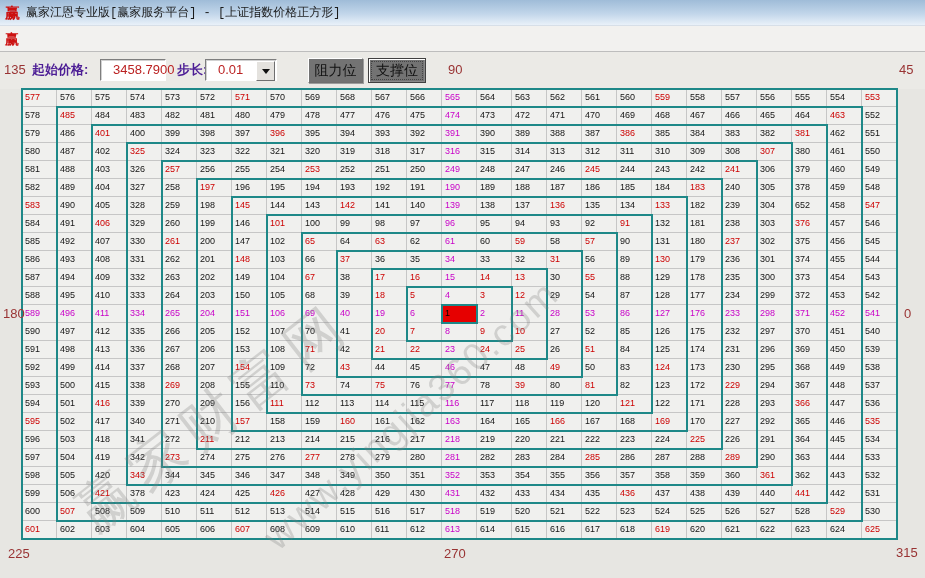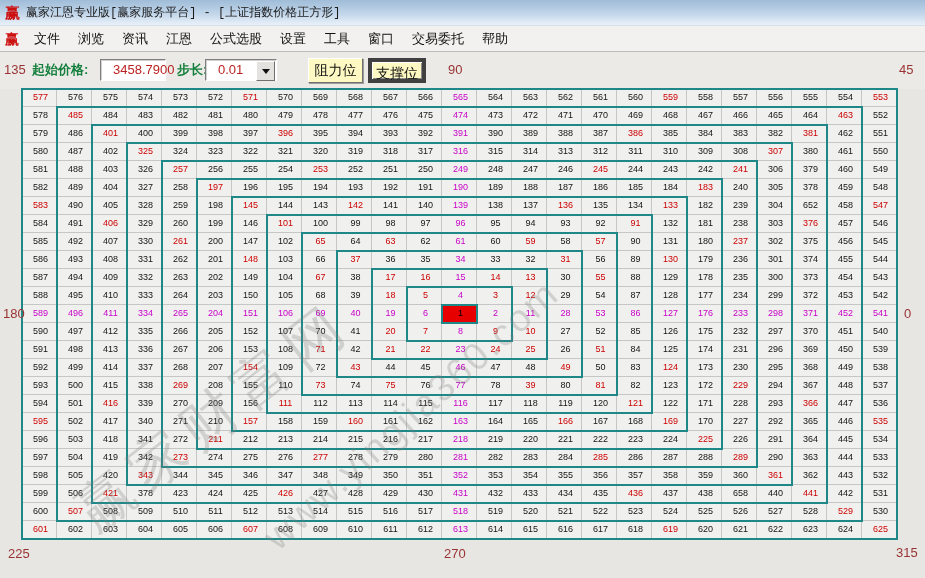--- a/index.html
+++ b/index.html
@@ -14,41 +14,41 @@
     display:flex;align-items:center;border-bottom:1px solid #d7dfe8;}
   .app-icon{color:#cc1111;font-weight:bold;font-size:15px;margin:0 6px 0 5px;line-height:1;}
   .title-text{font-size:12px;color:#1b1b1b;font-family:Liberation Mono, monospace;}
 
   .menubar{position:absolute;left:0;top:26px;width:925px;height:25px;
     background:#f2f1ef;display:flex;align-items:center;border-bottom:1px solid #bdbdbd;}
   .menubar .app-icon{font-size:14px;}
   .menu-item{font-size:13px;color:#111;padding:0 9px;cursor:default;}
 
   .toolbar{position:absolute;left:0;top:52px;width:925px;height:37px;background:#ebeae6;}
-  .tb-label{position:absolute;top:9px;font-size:13px;font-weight:bold;color:#15803d;}
+  .tb-label{position:absolute;top:9px;font-size:13px;font-weight:bold;color:#4c1d95;}
   .tb-field{position:absolute;top:7px;height:22px;background:#ffffff;box-sizing:border-box;
     border:1px solid;border-color:#7e7e7e #ffffff #ffffff #7e7e7e;
     box-shadow:inset 1px 1px 0 rgba(0,0,0,0.18);
     font-size:13px;color:#bb2222;line-height:20px;padding-left:12px;}
   .dd-btn{position:absolute;right:1px;top:1px;width:17px;height:18px;background:#e4e2de;
     border:1px solid;border-color:#ffffff #6f6f6f #6f6f6f #ffffff;
     display:flex;align-items:center;justify-content:center;}
   .dd-arrow{width:0;height:0;border-left:4px solid transparent;border-right:4px solid transparent;
     border-top:5px solid #111;}
-  .push-btn{position:absolute;top:6px;height:25px;background:#fef9c3;box-sizing:border-box;
+  .push-btn{position:absolute;top:6px;height:25px;background:#737373;box-sizing:border-box;
     border:1px solid;border-color:#ffffff #6f6f6f #6f6f6f #ffffff;
     box-shadow:1px 1px 0 #9d9d9d;font-size:14px;color:#111;text-align:center;line-height:22px;}
-  .push-btn.default{border:4px solid #404040;
+  .push-btn.default{border:1px solid #404040;
     box-shadow:inset 1px 1px 0 #ffffff,inset -1px -1px 0 #8a8a8a;
     outline:1px dotted #444;outline-offset:-4px;}
 
   .angle-label{position:absolute;font-size:13px;color:#993333;}
 
   
-  #grid-wrap{position:absolute;left:22px;top:89px;width:875px;height:450px;background:#f0f0ee;text-align:center;}
+  #grid-wrap{position:absolute;left:22px;top:89px;width:875px;height:450px;background:#f0f0ee;}
   #grid{position:absolute;left:0;top:0;display:grid;
     grid-template-columns:repeat(25,35px);grid-auto-rows:18px;}
   .cell{box-sizing:border-box;width:35px;height:18px;
     border-right:1px solid #c6c6c6;border-bottom:1px solid #c6c6c6;
     font-size:9px;line-height:17px;padding-left:3px;color:#141414;
     overflow:hidden;white-space:nowrap;}
   .cell.c-red{color:var(--red);}
   .cell.c-mag{color:var(--mag);}
   .cell.c-ctr{background:var(--hl);color:#000;}
   #rings{position:absolute;left:0;top:0;width:875px;height:450px;pointer-events:none;}
@@ -69,32 +69,20 @@
 
 <div id="stage">
 
   <div class="titlebar">
     <span class="app-icon">赢</span>
     <span class="title-text">赢家江恩专业版[赢家服务平台] - [上证指数价格正方形]</span>
   </div>
 
   <div class="menubar">
     <span class="app-icon">赢</span>
-    <span id="menu-items" style="display:flex;">
-        <span class="menu-item">文件</span>
-        <span class="menu-item">浏览</span>
-        <span class="menu-item">资讯</span>
-        <span class="menu-item">江恩</span>
-        <span class="menu-item">公式选股</span>
-        <span class="menu-item">设置</span>
-        <span class="menu-item">工具</span>
-        <span class="menu-item">窗口</span>
-        <span class="menu-item">交易委托</span>
-        <span class="menu-item">帮助</span>
-      </span>
   </div>
 
   <div class="toolbar">
     <span class="angle-label" style="left:4px;top:10px;">135</span>
     <span class="tb-label" style="left:32px;">起始价格:</span>
     <div class="tb-field" style="left:100px;width:66px;">3458.7900</div>
     <span class="tb-label" style="left:177px;">步长:</span>
     <div class="tb-field" style="left:205px;width:72px;">
       <span>0.01</span>
       <span class="dd-btn">
@@ -672,21 +660,21 @@
         <div class="cell">429</div>
         <div class="cell">430</div>
         <div class="cell c-mag">431</div>
         <div class="cell">432</div>
         <div class="cell">433</div>
         <div class="cell">434</div>
         <div class="cell">435</div>
         <div class="cell c-red">436</div>
         <div class="cell">437</div>
         <div class="cell">438</div>
-        <div class="cell">658</div>
+        <div class="cell">439</div>
         <div class="cell">440</div>
         <div class="cell c-red">441</div>
         <div class="cell">442</div>
         <div class="cell">531</div>
         <div class="cell">600</div>
         <div class="cell c-red">507</div>
         <div class="cell">508</div>
         <div class="cell">509</div>
         <div class="cell">510</div>
         <div class="cell">511</div>

